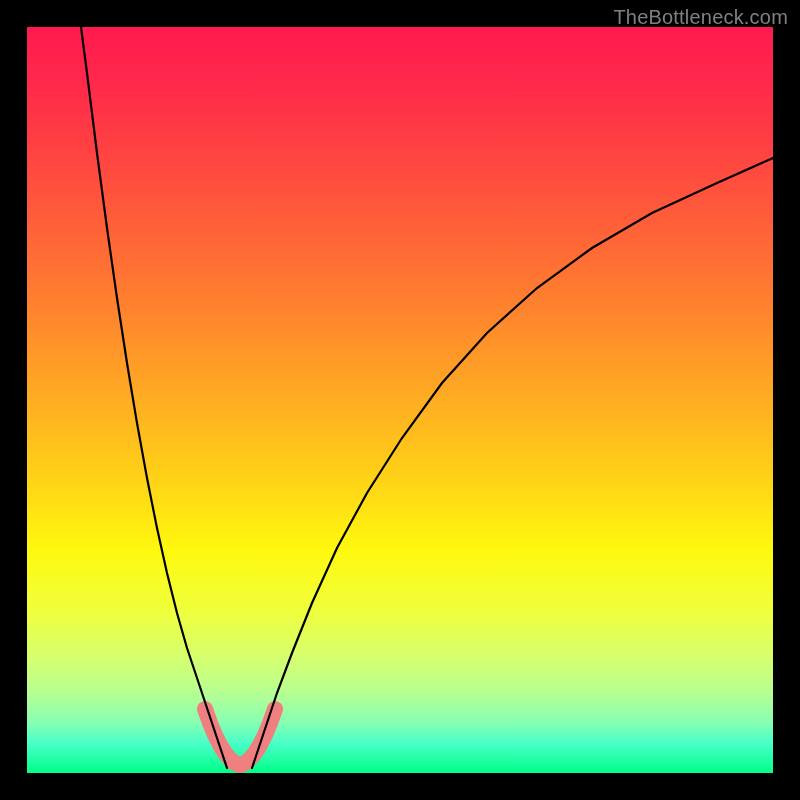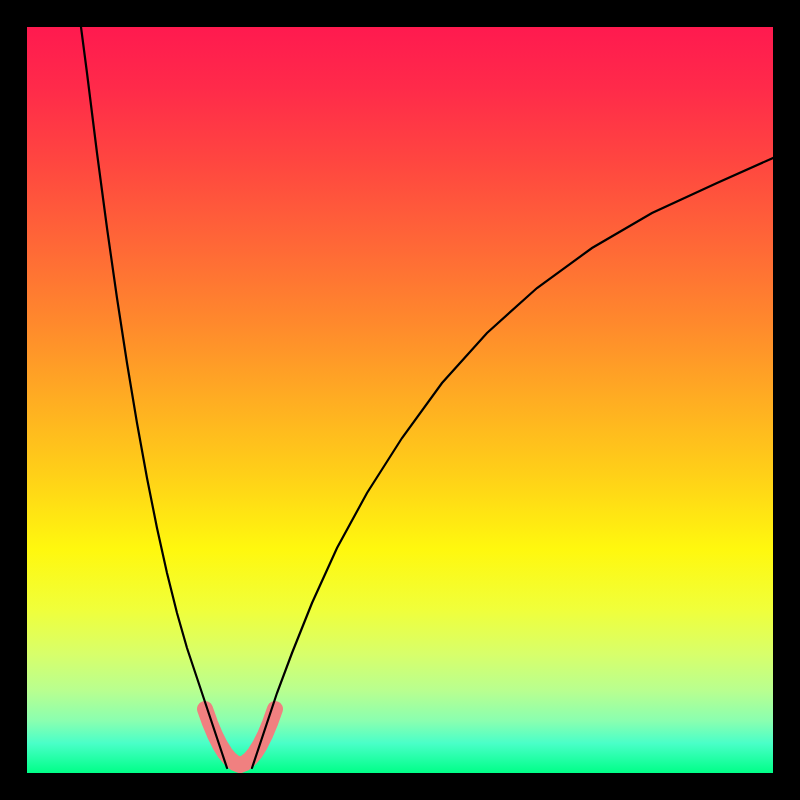--- a/index.html
+++ b/index.html
@@ -53,20 +53,21 @@
     left: 0;
     top: 0;
     width: 746px;
     height: 746px;
   }
 </style>
 </head>
 <body>
 
 <div class="container">
+  <div class="watermark">TheBottleneck.com</div>
   <div class="plot-area">
     <svg class="curves" viewBox="0 0 746 746" preserveAspectRatio="none">
       <path id="highlight-path" fill="none" stroke="#f08080" stroke-width="16" stroke-linecap="round" stroke-linejoin="round" d="M178 682 L183 696 L188 708 L193 718 L198 726 L203 732 L208 736 L213 738 L218 736 L223 732 L228 726 L233 718 L238 708 L243 696 L248 682"></path>
       <path id="left-path" fill="none" stroke="#000000" stroke-width="2.2" stroke-linecap="round" d="M54 0 L60 46 L70 126 L80 201 L90 271 L100 336 L110 396 L120 451 L130 501 L140 546 L150 586 L160 621 L170 651 L175 666 L180 681 L185 696 L190 711 L195 726 L200 741"></path>
       <path id="right-path" fill="none" stroke="#000000" stroke-width="2.2" stroke-linecap="round" d="M225 741 L230 726 L240 696 L250 666 L265 626 L285 576 L310 521 L340 466 L375 411 L415 356 L460 306 L510 261 L565 221 L625 186 L690 156 L746 131"></path>
     </svg>
   </div>
 </div>
 
 </body></html>

